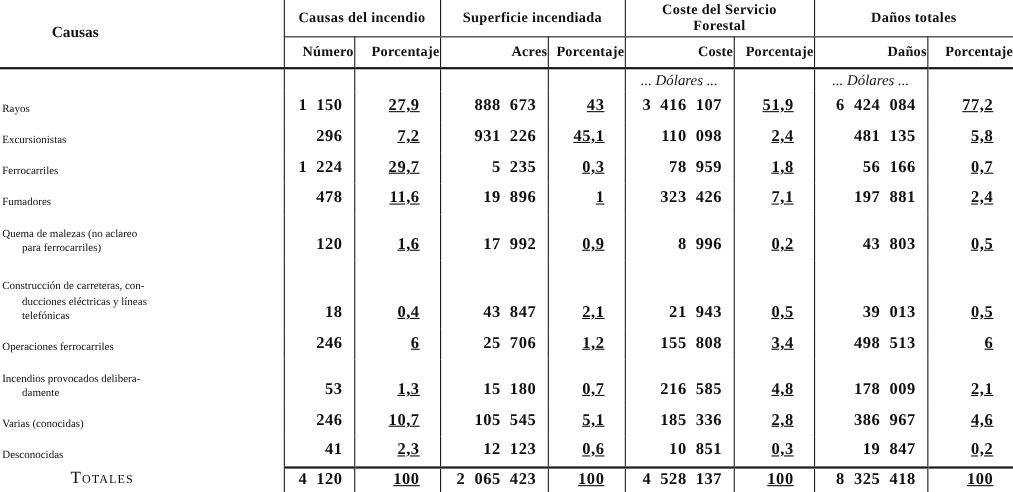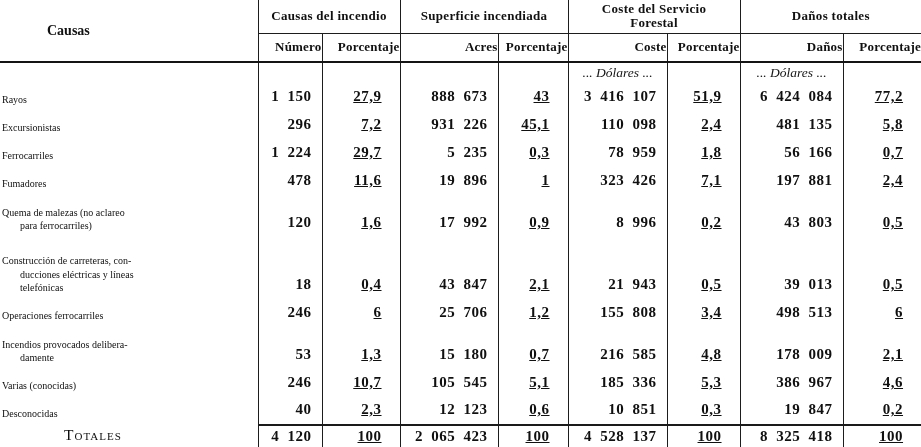--- a/index.html
+++ b/index.html
@@ -198,27 +198,27 @@
           <td class="val bl">178 009</td>
           <td class="pct bl">2,1</td>
         </tr>
         <tr class="r1">
           <td class="causa">Varias (conocidas)</td>
           <td class="val bl">246</td>
           <td class="pct bl">10,7</td>
           <td class="val bl">105 545</td>
           <td class="pct bl">5,1</td>
           <td class="val bl">185 336</td>
-          <td class="pct bl">5,3</td>
+          <td class="pct bl">2,8</td>
           <td class="val bl">386 967</td>
           <td class="pct bl">4,6</td>
         </tr>
         <tr class="r1">
           <td class="causa">Desconocidas</td>
-          <td class="val bl">40</td>
+          <td class="val bl">41</td>
           <td class="pct bl">2,3</td>
           <td class="val bl">12 123</td>
           <td class="pct bl">0,6</td>
           <td class="val bl">10 851</td>
           <td class="pct bl">0,3</td>
           <td class="val bl">19 847</td>
           <td class="pct bl">0,2</td>
         </tr>
         <tr class="totals">
         <td class="causa tlabel">Totales</td>

